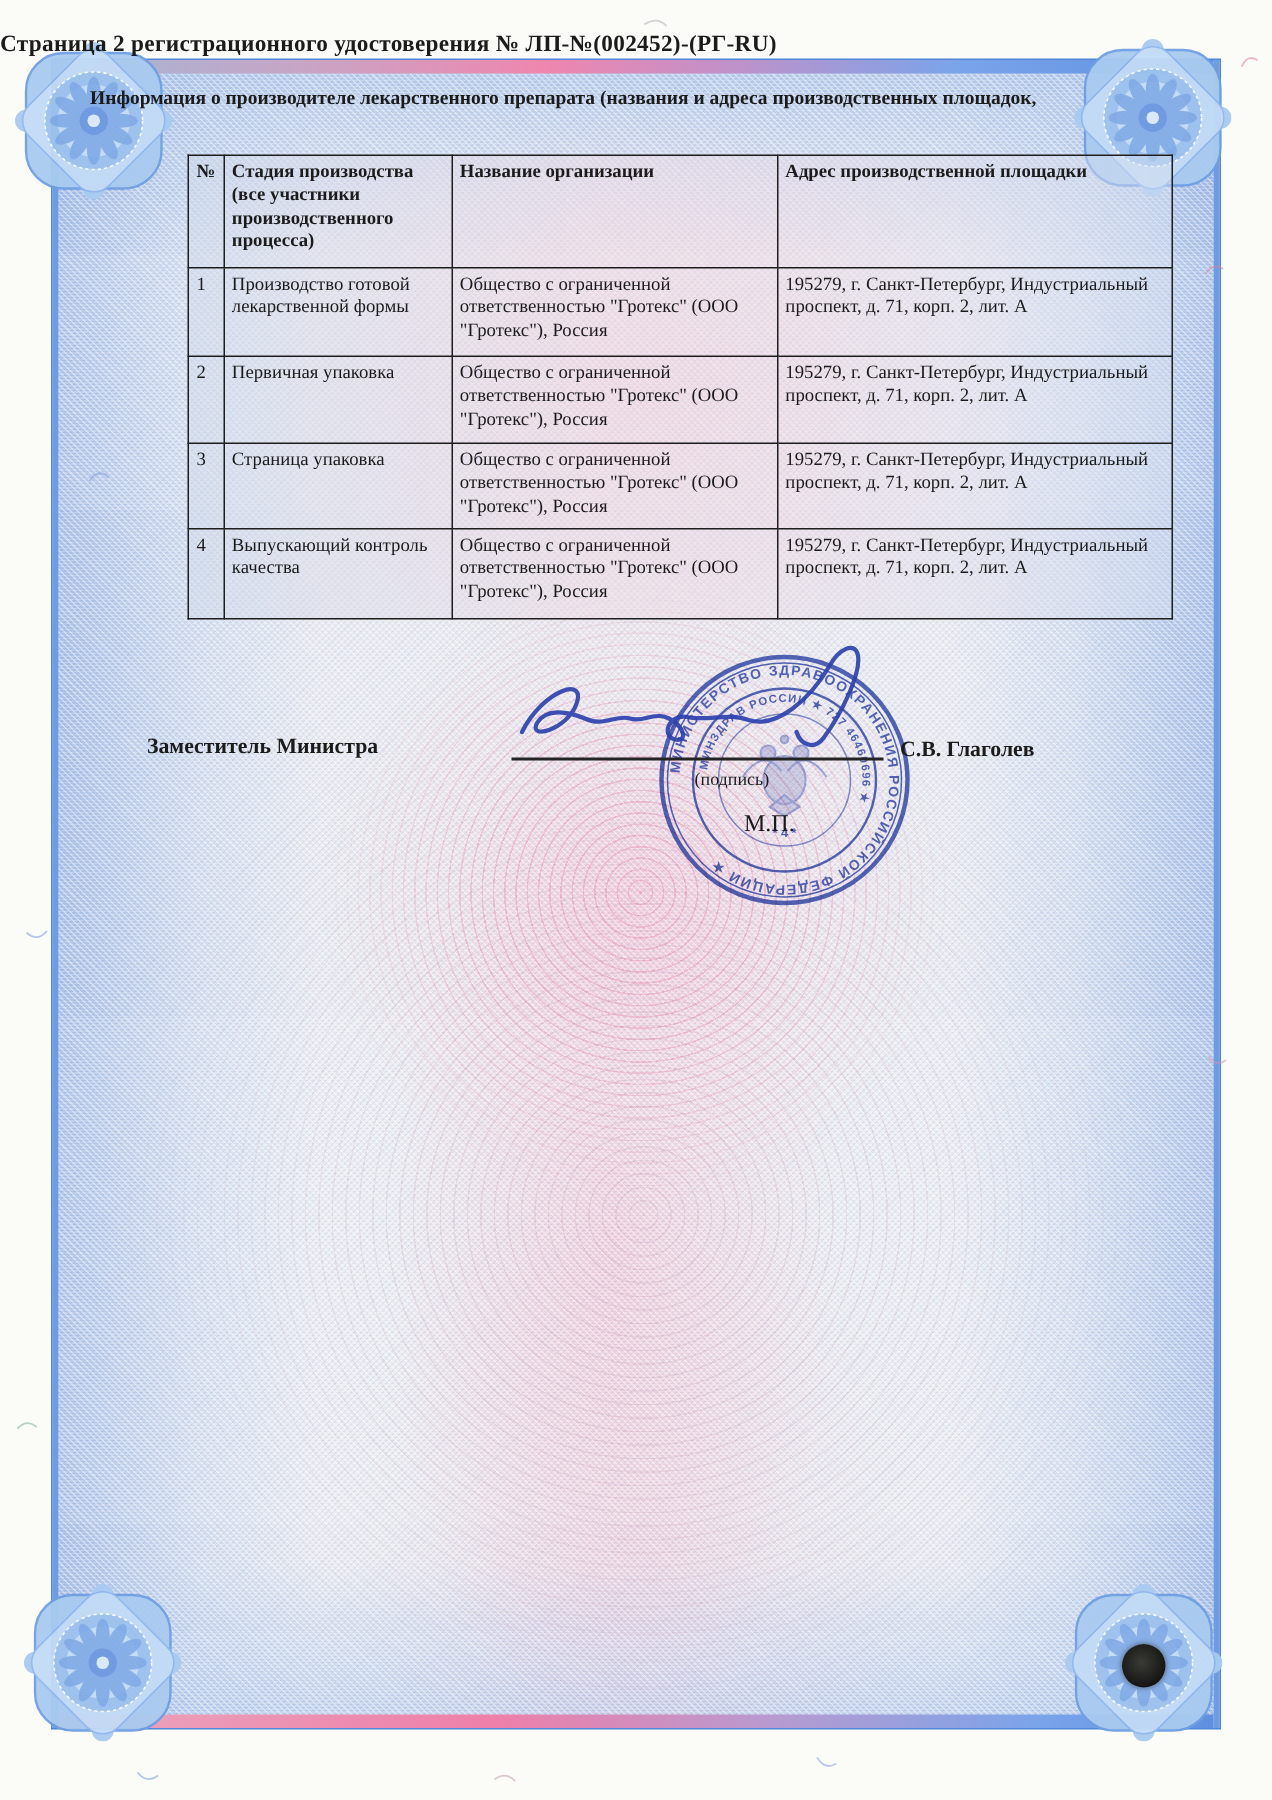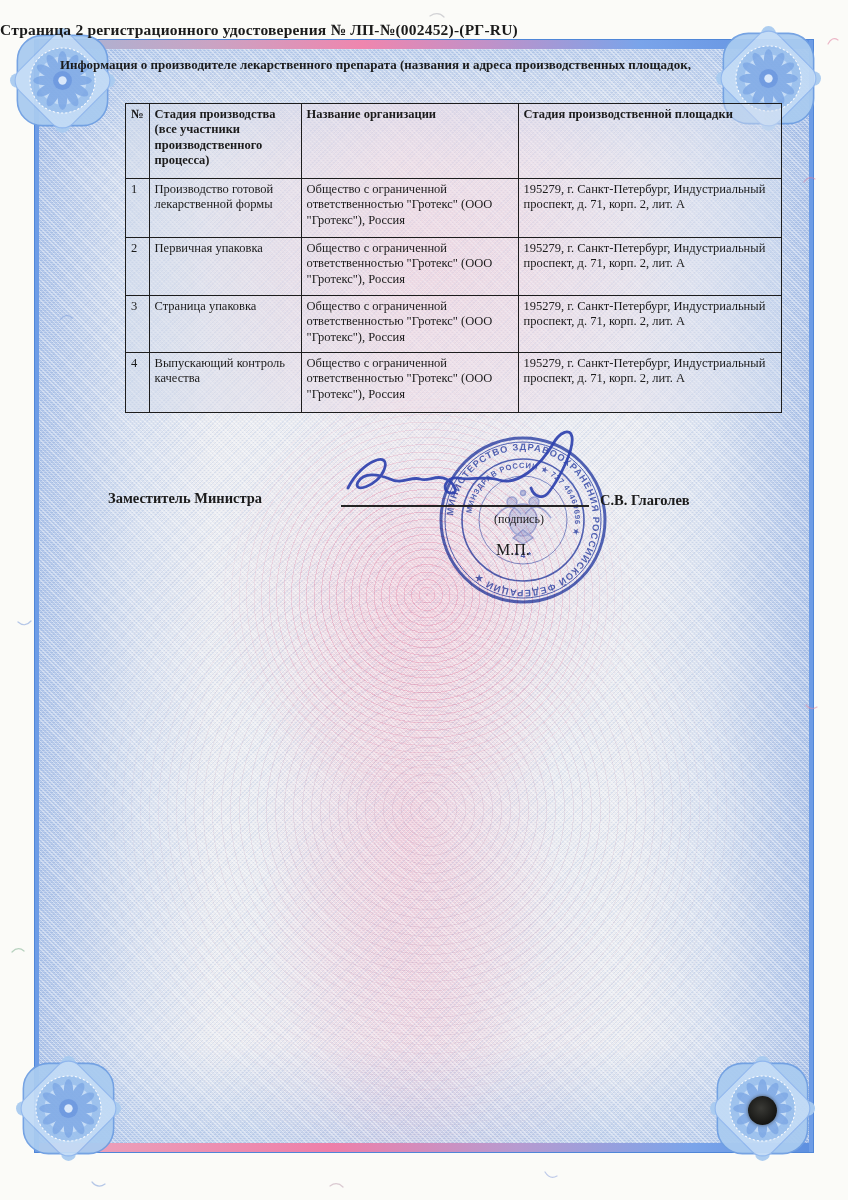--- a/index.html
+++ b/index.html
@@ -72,24 +72,24 @@
   .col-num{width:23px;}
   .col-stage{width:152px;}
   .col-org{width:217px;}
   .col-addr{width:263px;}
   .reg-table tr.hdr{height:75px;}
   .reg-table tr.r1{height:59px;}
   .reg-table tr.r2{height:58px;}
   .reg-table tr.r3{height:57px;}
   .reg-table tr.r4{height:60px;}
   
-  .sig-left{position:absolute;left:108px;top:490px;font-size:14.5px;font-weight:bold;z-index:6;}
+  .sig-left{position:absolute;left:98px;top:490px;font-size:14.5px;font-weight:bold;z-index:6;}
   .sig-name{position:absolute;left:600px;top:492px;font-size:14.5px;font-weight:bold;z-index:6;}
   .sig-line{position:absolute;left:341px;top:505px;width:248px;border-top:2px solid #242424;z-index:6;}
-  .sig-caption{position:absolute;left:463px;top:512px;width:112px;text-align:center;font-size:12px;z-index:6;}
+  .sig-caption{position:absolute;left:463px;top:512px;width:112px;font-size:12px;z-index:6;}
   .sig-mp{position:absolute;left:496px;top:541px;font-size:16px;z-index:6;}
   
   .stamp{position:absolute;left:433px;top:430px;width:180px;height:180px;z-index:4;
          opacity:.88;mix-blend-mode:multiply;}
   .autograph{position:absolute;left:328px;top:424px;width:275px;height:100px;z-index:7;}
   
   .rosette{position:absolute;width:105px;height:105px;z-index:3;opacity:.95;}
   .rosette.tl{left:10px;top:28px;}
   .rosette.tr{left:716px;top:26px;}
   .rosette.bl{left:16px;top:1056px;}
@@ -164,21 +164,21 @@
     <col class="col-num">
       <col class="col-stage">
       <col class="col-org">
       <col class="col-addr">
   </colgroup>
   <tbody>
       <tr class="hdr">
     <th>№</th>
     <th>Стадия производства (все участники производственного процесса)</th>
     <th>Название организации</th>
-    <th>Стадия производственной площадки</th>
+    <th>Адрес производственной площадки</th>
   </tr>
   <tr class="r1">
     <td>1</td>
     <td>Производство готовой лекарственной формы</td>
     <td>Общество с ограниченной ответственностью "Гротекс" (ООО "Гротекс"), Россия</td>
     <td>195279, г. Санкт-Петербург, Индустриальный проспект, д. 71, корп. 2, лит. А</td>
   </tr>
   <tr class="r2">
     <td>2</td>
     <td>Первичная упаковка</td>

